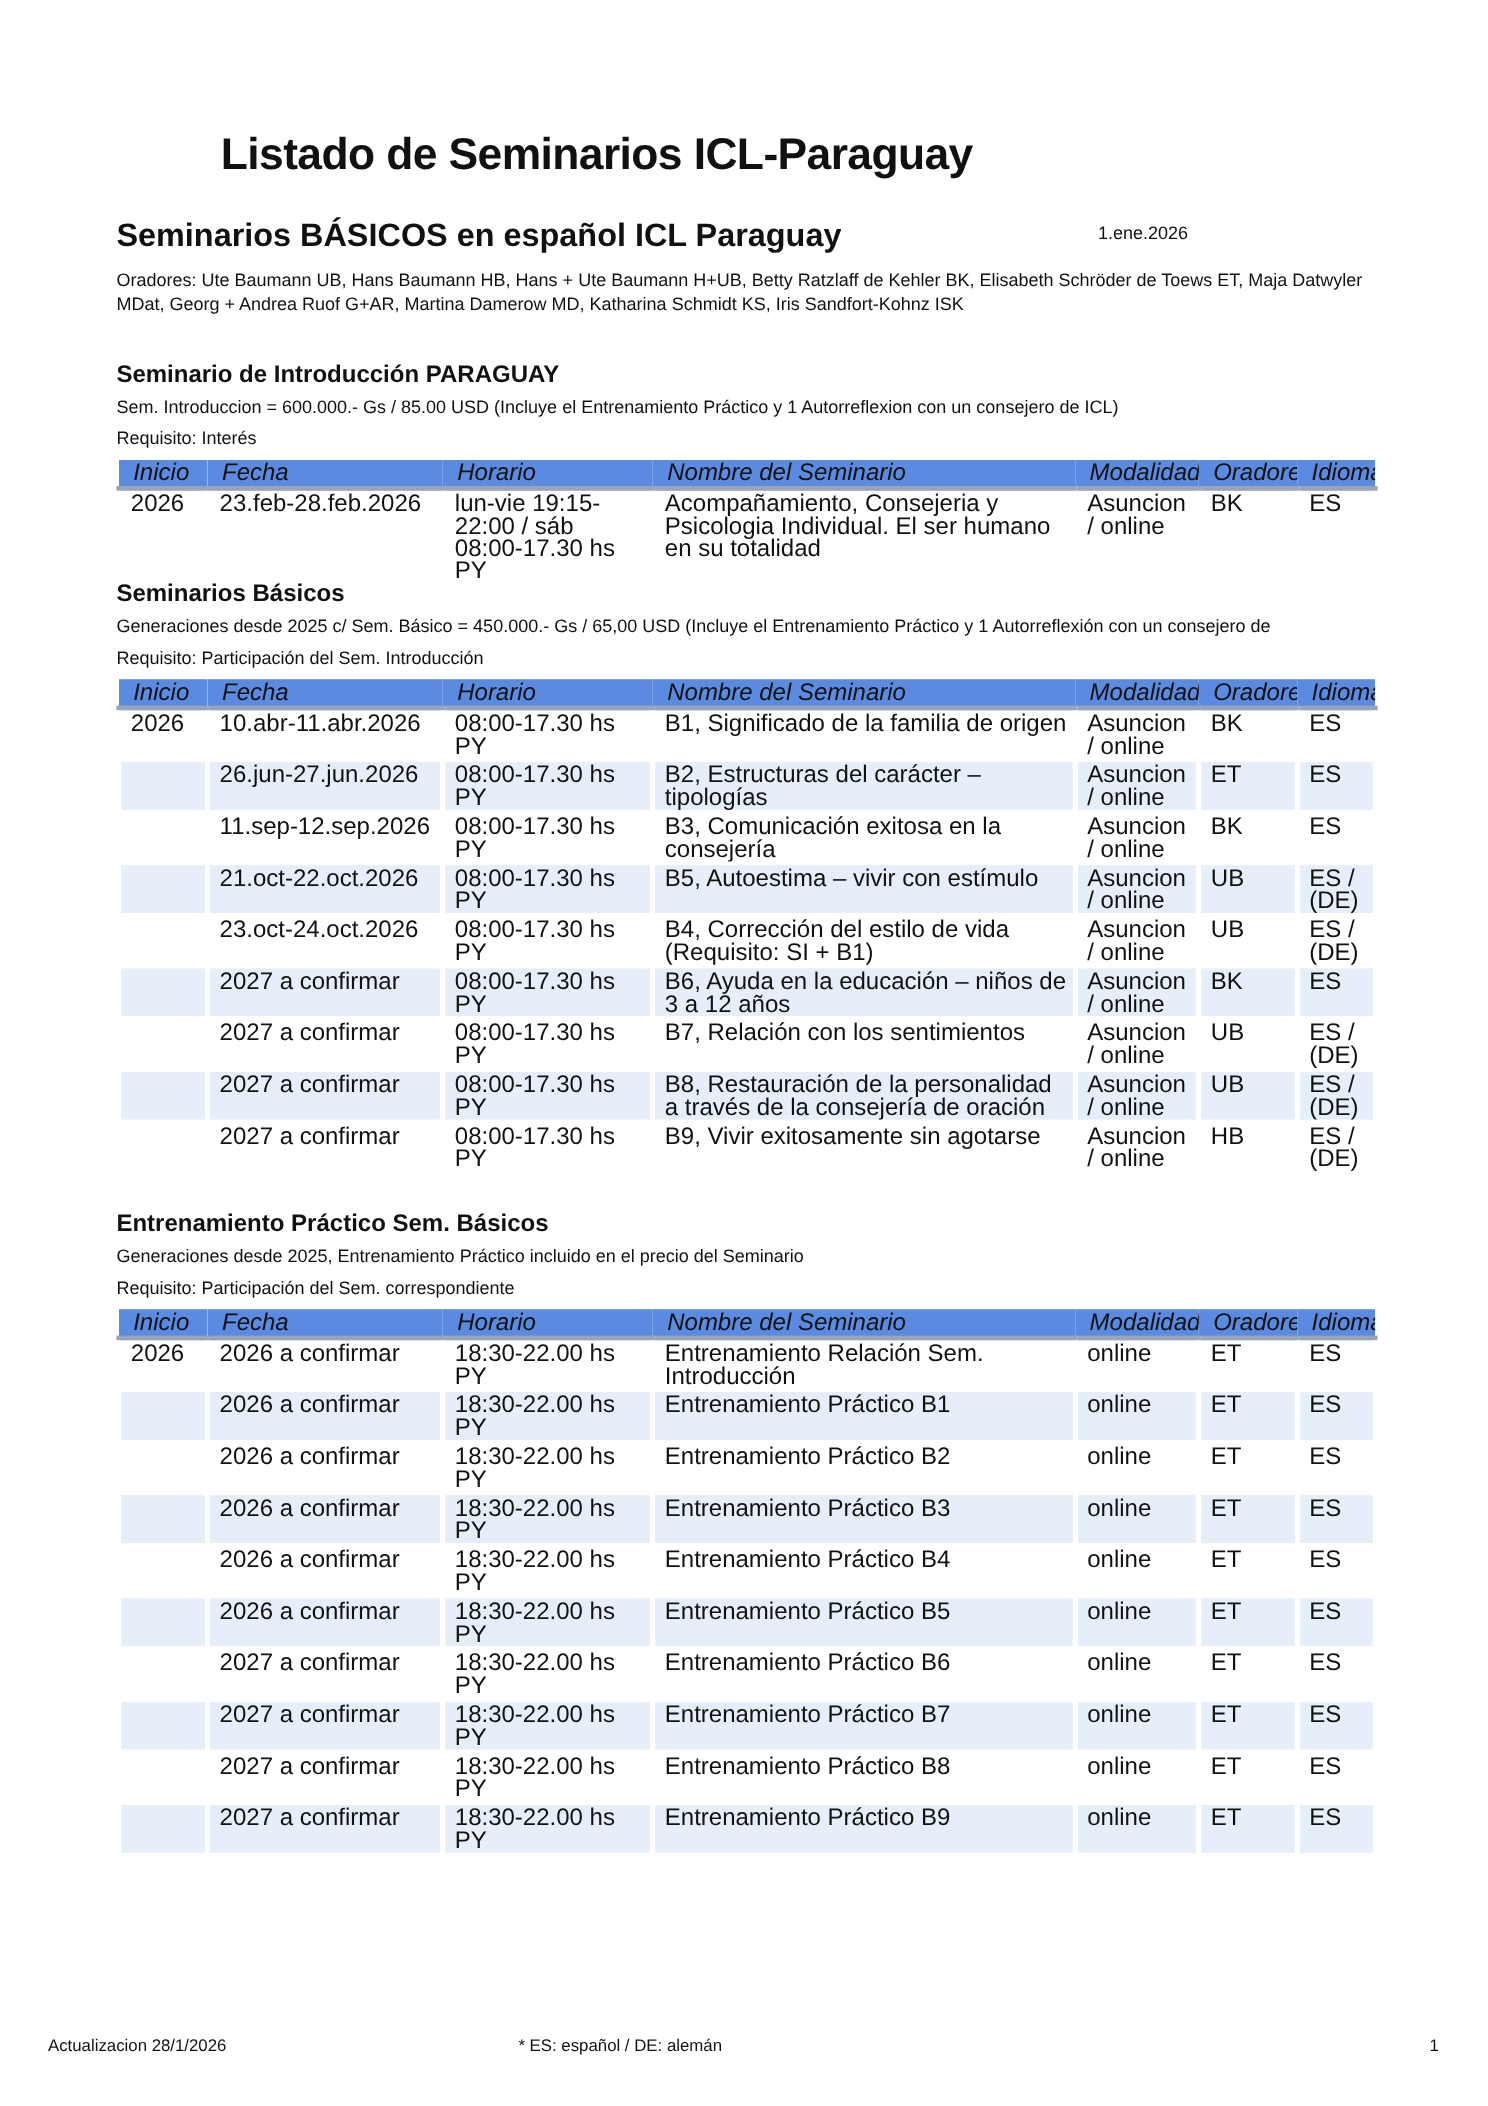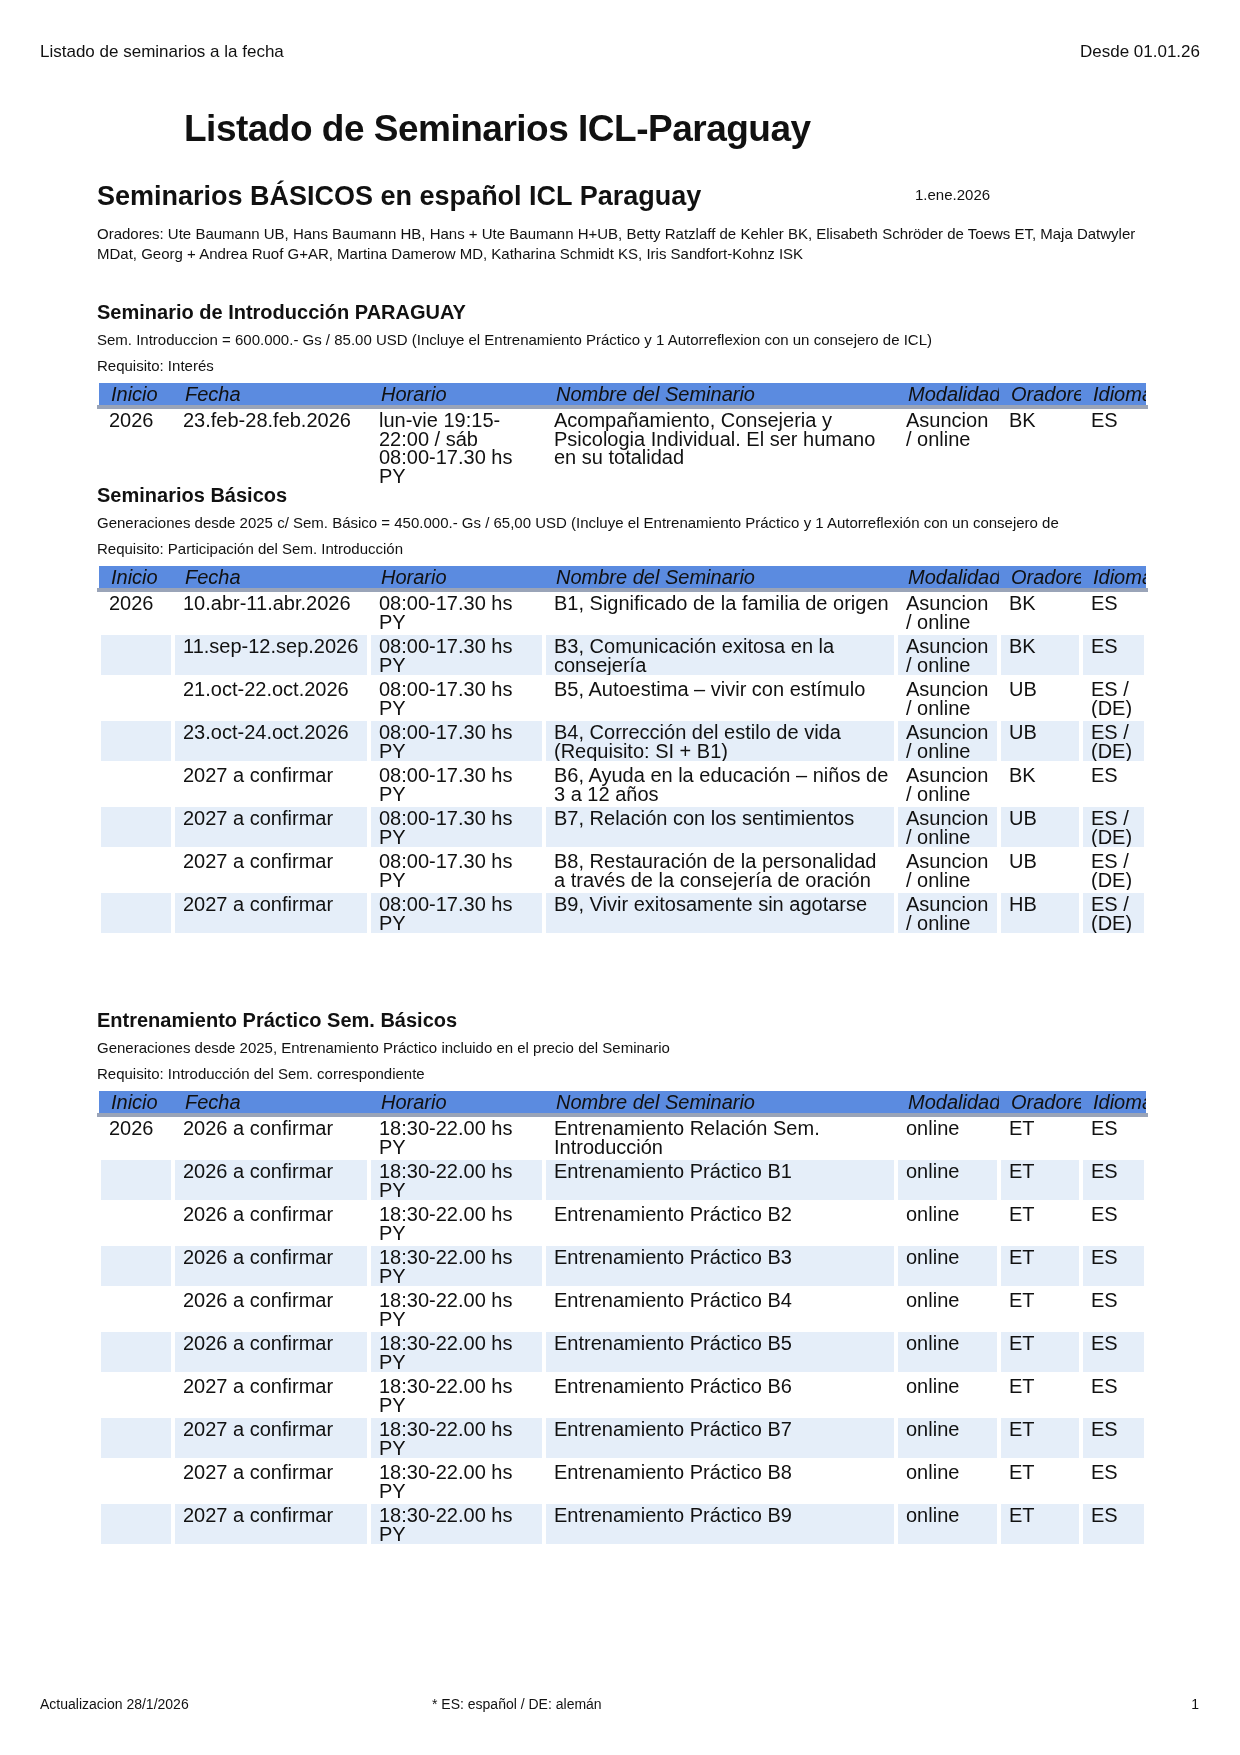--- a/index.html
+++ b/index.html
@@ -84,24 +84,20 @@
   col.c-nombre{width:352px;}
   col.c-modalidad{width:103px;}
   col.c-oradores{width:82px;}
   col.c-idioma{width:65px;}
 </style>
 </head>
 <body>
 
 <div class="page">
 
-  <div class="run-head">
-    <span>Listado de seminarios a la fecha</span>
-    <span>Desde 01.01.26</span>
-  </div>
 
   <div class="doc-title">Listado de Seminarios ICL-Paraguay</div>
 
   <div class="intro">
     <h2>Seminarios BÁSICOS en español ICL Paraguay</h2>
     <span class="h2-date">1.ene.2026</span>
     <p class="oradores"><b>Oradores:</b><span> Ute Baumann UB, Hans Baumann HB, Hans + Ute Baumann H+UB, Betty Ratzlaff de Kehler BK, Elisabeth Schröder de Toews ET, Maja Datwyler MDat, Georg + Andrea Ruof G+AR, Martina Damerow MD, Katharina Schmidt KS, Iris Sandfort-Kohnz ISK</span></p>
   </div>
 
   <div class="section" id="section-1">
@@ -173,20 +169,29 @@
             <td>2026</td>
             <td>10.abr-11.abr.2026</td>
             <td>08:00-17.30 hs PY</td>
             <td>B1, Significado de la familia de origen</td>
             <td>Asuncion / online</td>
             <td>BK</td>
             <td>ES</td>
           </tr>
           <tr>
             <td></td>
+            <td>26.jun-27.jun.2026</td>
+            <td>08:00-17.30 hs PY</td>
+            <td>B2, Estructuras del carácter – tipologías</td>
+            <td>Asuncion / online</td>
+            <td>ET</td>
+            <td>ES</td>
+          </tr>
+          <tr>
+            <td></td>
             <td>11.sep-12.sep.2026</td>
             <td>08:00-17.30 hs PY</td>
             <td>B3, Comunicación exitosa en la consejería</td>
             <td>Asuncion / online</td>
             <td>BK</td>
             <td>ES</td>
           </tr>
           <tr>
             <td></td>
             <td>21.oct-22.oct.2026</td>
@@ -241,21 +246,21 @@
             <td>HB</td>
             <td>ES / (DE)</td>
           </tr>
         </tbody>
     </table>
   </div>
 
   <div class="section" id="section-3">
     <h3>Entrenamiento Práctico Sem. Básicos</h3>
     <p class="desc">Generaciones desde 2025, Entrenamiento Práctico incluido en el precio del Seminario</p>
-    <p class="req">Requisito: Introducción del Sem. correspondiente</p>
+    <p class="req">Requisito: Participación del Sem. correspondiente</p>
     <table class="sem">
       <colgroup>
           <col class="c-inicio">
           <col class="c-fecha">
           <col class="c-horario">
           <col class="c-nombre">
           <col class="c-modalidad">
           <col class="c-oradores">
           <col class="c-idioma">
         </colgroup>

